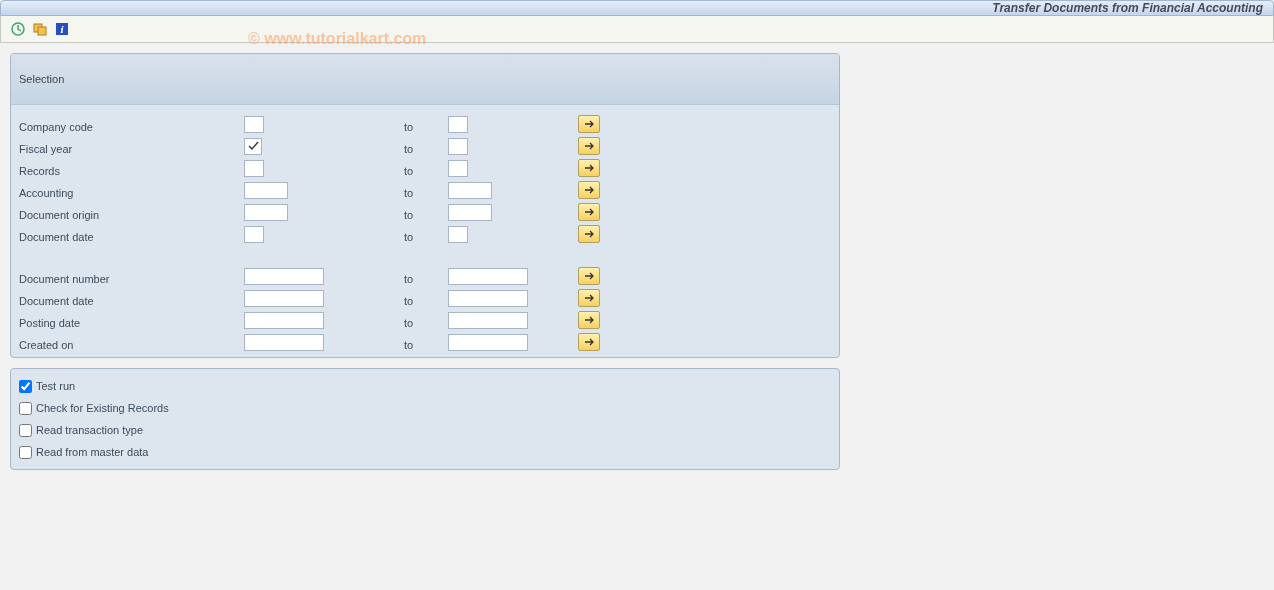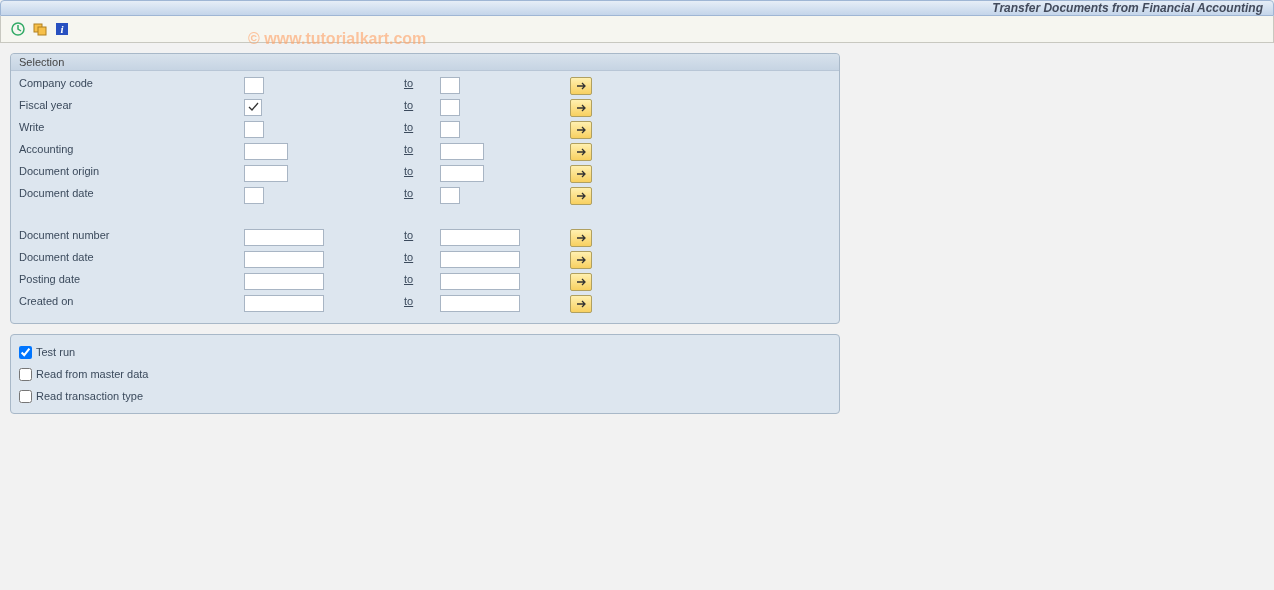--- a/index.html
+++ b/index.html
@@ -56,41 +56,41 @@
     width: 830px;
     border: 1px solid #a8b8c8;
     border-radius: 4px;
     background: #dde6ef;
     margin-bottom: 10px;
     padding-bottom: 6px;
   }
   .group-title {
     background: linear-gradient(to bottom, #d8e2ec, #c6d4e3);
     border-bottom: 1px solid #b8c6d6;
-    padding: 2px 8px;
+    padding: 19px 8px;
     font-size: 11px;
     color: #444;
     border-radius: 4px 4px 0 0;
   }
   .fields {
     padding: 6px 8px 0 8px;
   }
   .row {
     display: flex;
-    align-items: flex-start;
+    align-items: flex-end;
     height: 22px;
     margin-bottom: 0px;
   }
   .spacer-row { height: 20px; }
   .label {
     width: 225px;
     color: #3b4a5c;
   }
   .from-cell { width: 160px; display:flex; }
-  .to-label { width: 36px; text-align: left; color:#3b4a5c;text-decoration:underline;}
+  .to-label { width: 44px; text-align: left; color:#3b4a5c;}
   .to-cell { width: 130px; display:flex;}
   .btn-cell { width: 30px; }
   input.text {
     height: 17px;
     border: 1px solid #a8b5c4;
     background: #fff;
     font-size: 11px;
     padding: 0 2px;
   }
   .w-tiny { width: 20px; }
@@ -195,21 +195,21 @@
         <div class="btn-cell">
             <div class="multi-btn">
               <svg width="12" height="10">
                 <path d="M2 5 L10 5 M7 2 L10 5 L7 8" stroke="#333" stroke-width="1.3" fill="none"></path>
               </svg>
             </div>
           </div>
       </div>
 
       <div class="row">
-        <div class="label">Write</div>
+        <div class="label">Records</div>
         <div class="from-cell">
             <input class="text w-tiny" style="">
           </div>
         <div class="to-label">to</div>
         <div class="to-cell">
             <input class="text w-tiny" style="">
           </div>
         <div class="btn-cell">
             <div class="multi-btn">
               <svg width="12" height="10">
@@ -351,22 +351,26 @@
   </div>
 
   <div class="group">
     <div class="options">
       <div class="opt-row">
         <input type="checkbox" checked="" style="">
         <label>Test run</label>
       </div>
       <div class="opt-row">
         <input type="checkbox" style="">
-        <label>Read from master data</label>
+        <label>Check for Existing Records</label>
       </div>
       <div class="opt-row">
         <input type="checkbox" style="">
         <label>Read transaction type</label>
       </div>
+      <div class="opt-row">
+        <input type="checkbox" style="">
+        <label>Read from master data</label>
+      </div>
     </div>
   </div>
 
 </div>
 
 </body></html>

